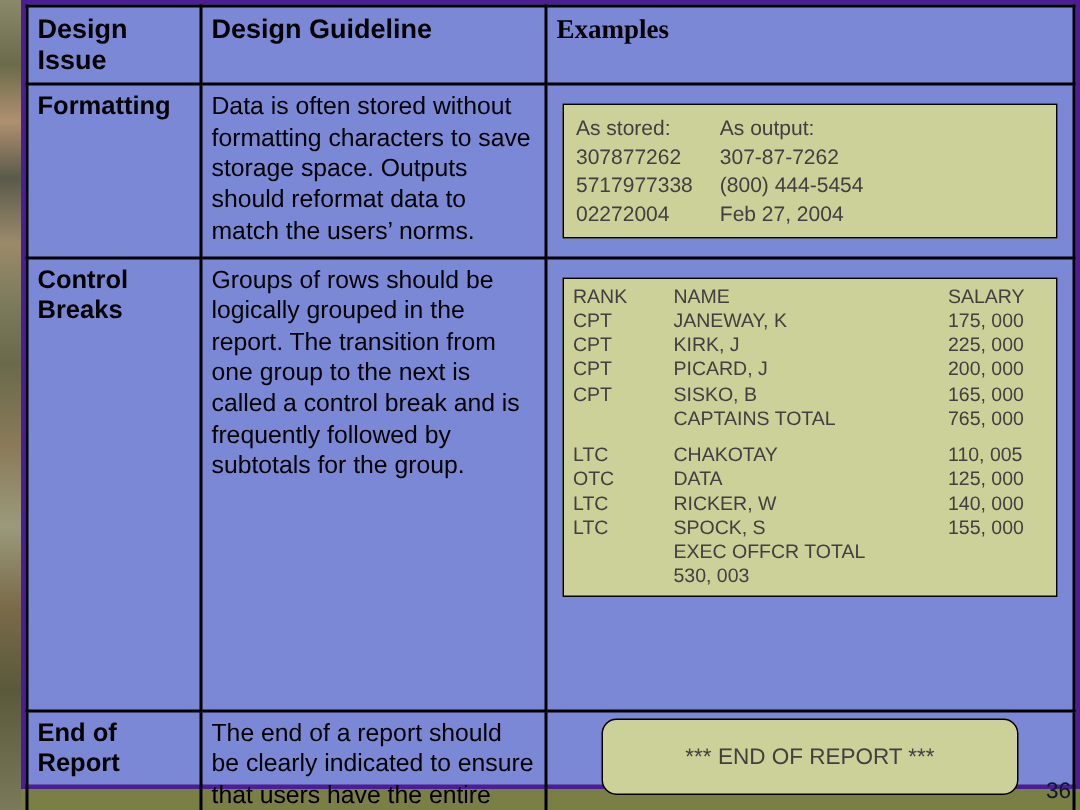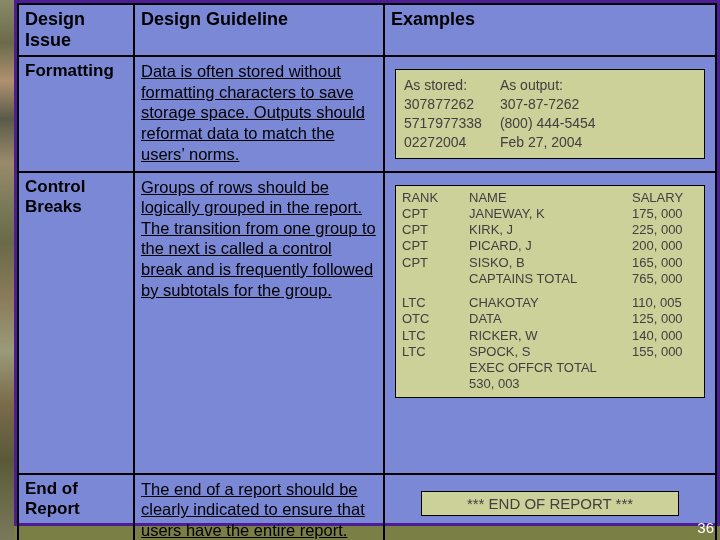--- a/index.html
+++ b/index.html
@@ -42,32 +42,31 @@
     vertical-align: top;
     padding: 4px 6px;
     text-align: left;
   }
   table.main th {
     font-weight: bold;
     font-size: 18px;
     color: #000;
   }
   .col1 { width: 116px; }
-  .col2 { width: 250px; }
-  .col3 { width: auto; }
+  .col2 { width: 230px; }
+  .col3 { width: auto; font-family: Liberation Serif, serif; }
   .issue {
     font-weight: bold;
     font-size: 17px;
     color: #000;
   }
   .guideline {
     font-size: 16.5px;
     color: #000;
     line-height: 1.25;
-    text-decoration: underline;
   }
   .example-box {
     background: #ccd099;
     border: 1.5px solid #000;
     padding: 6px 8px;
     margin: 8px 4px;
     font-size: 14px;
     color: #404040;
   }
   .ex1 {
@@ -83,29 +82,30 @@
   }
   .ex2-row { display: flex; gap: 17px; }
   .ex2-rank { width: 50px; }
   .ex2-name { flex: 1; }
   .ex2-sal  { width: 66px; text-align: left; }
   .ex2-total .ex2-name { font-weight: normal; }
   .gap { height: 8px; }
   .ex3 {
     text-align: center;
     font-size: 15px;
-    padding: 3px 8px;
-    margin: 12px 30px 4px 30px;
+    padding: 16px 8px;
+    margin: 0 30px 4px 30px;
+    border-radius: 10px;
   }
   .pagenum {
     position: absolute;
     right: 6px;
     bottom: 4px;
     font-size: 15px;
-    color: #ffffff;
+    color: #0f172a;
   }
   .rh { height: 30px; }
   .r1 { height: 102px; }
   .r2 { height: 302px; }
   .r3 { height: 106px; }
 </style>
 </head>
 <body>
 
 <div class="bg-strip"></div>

